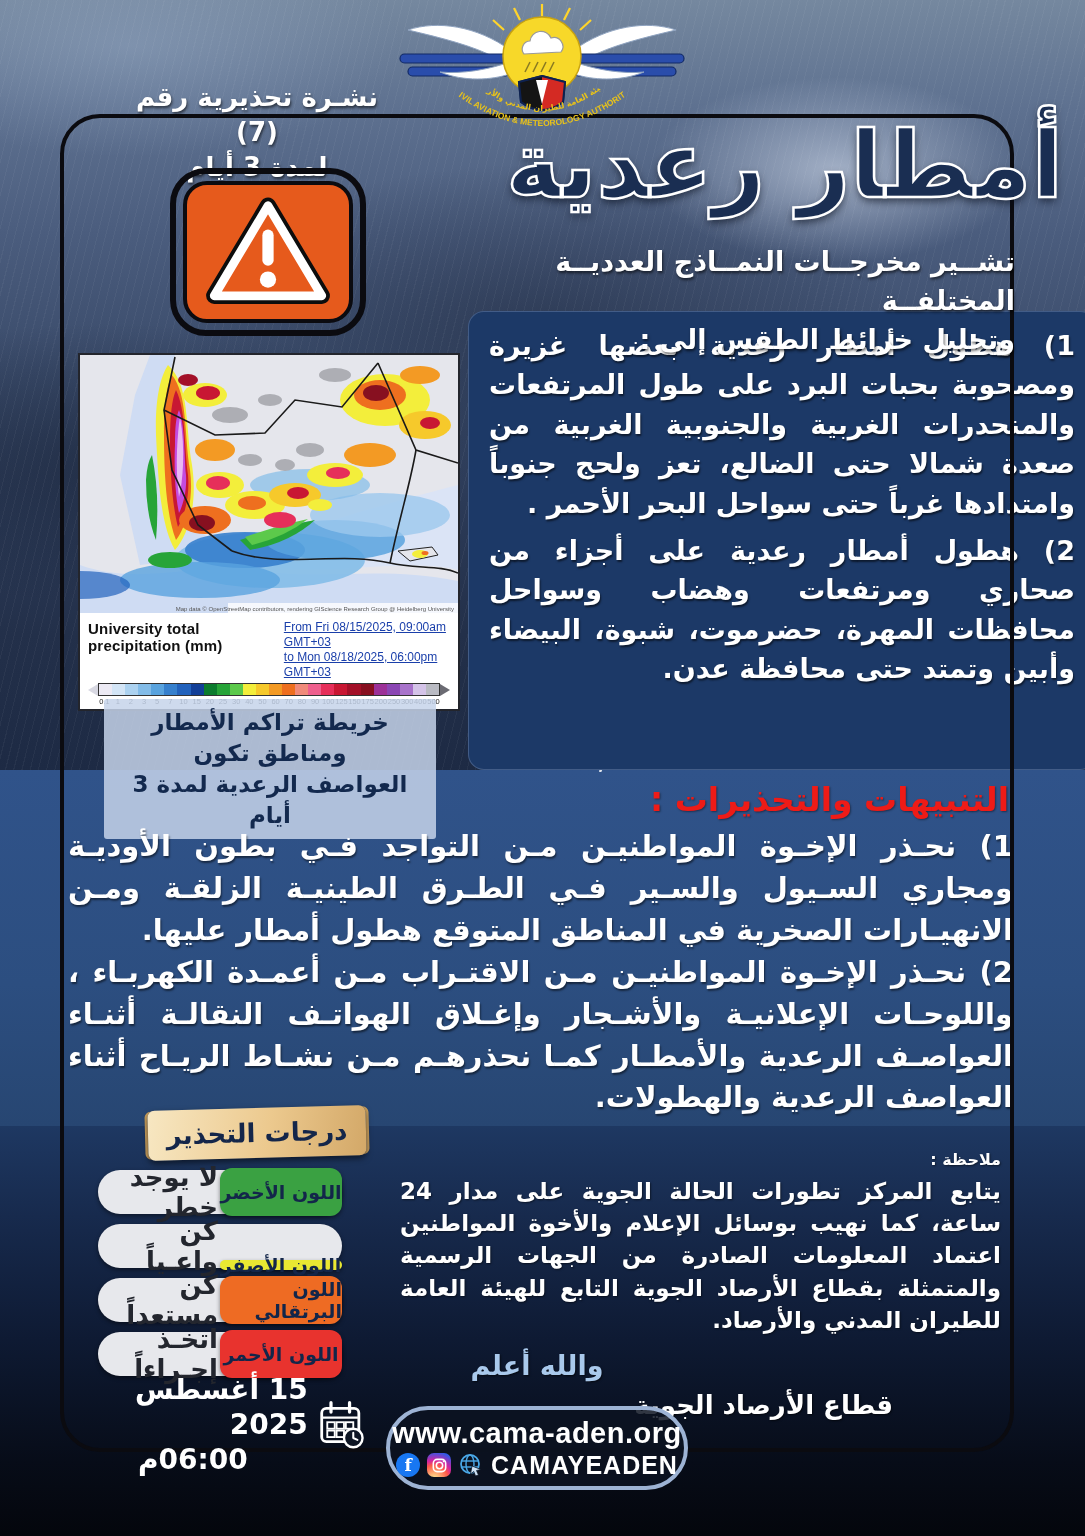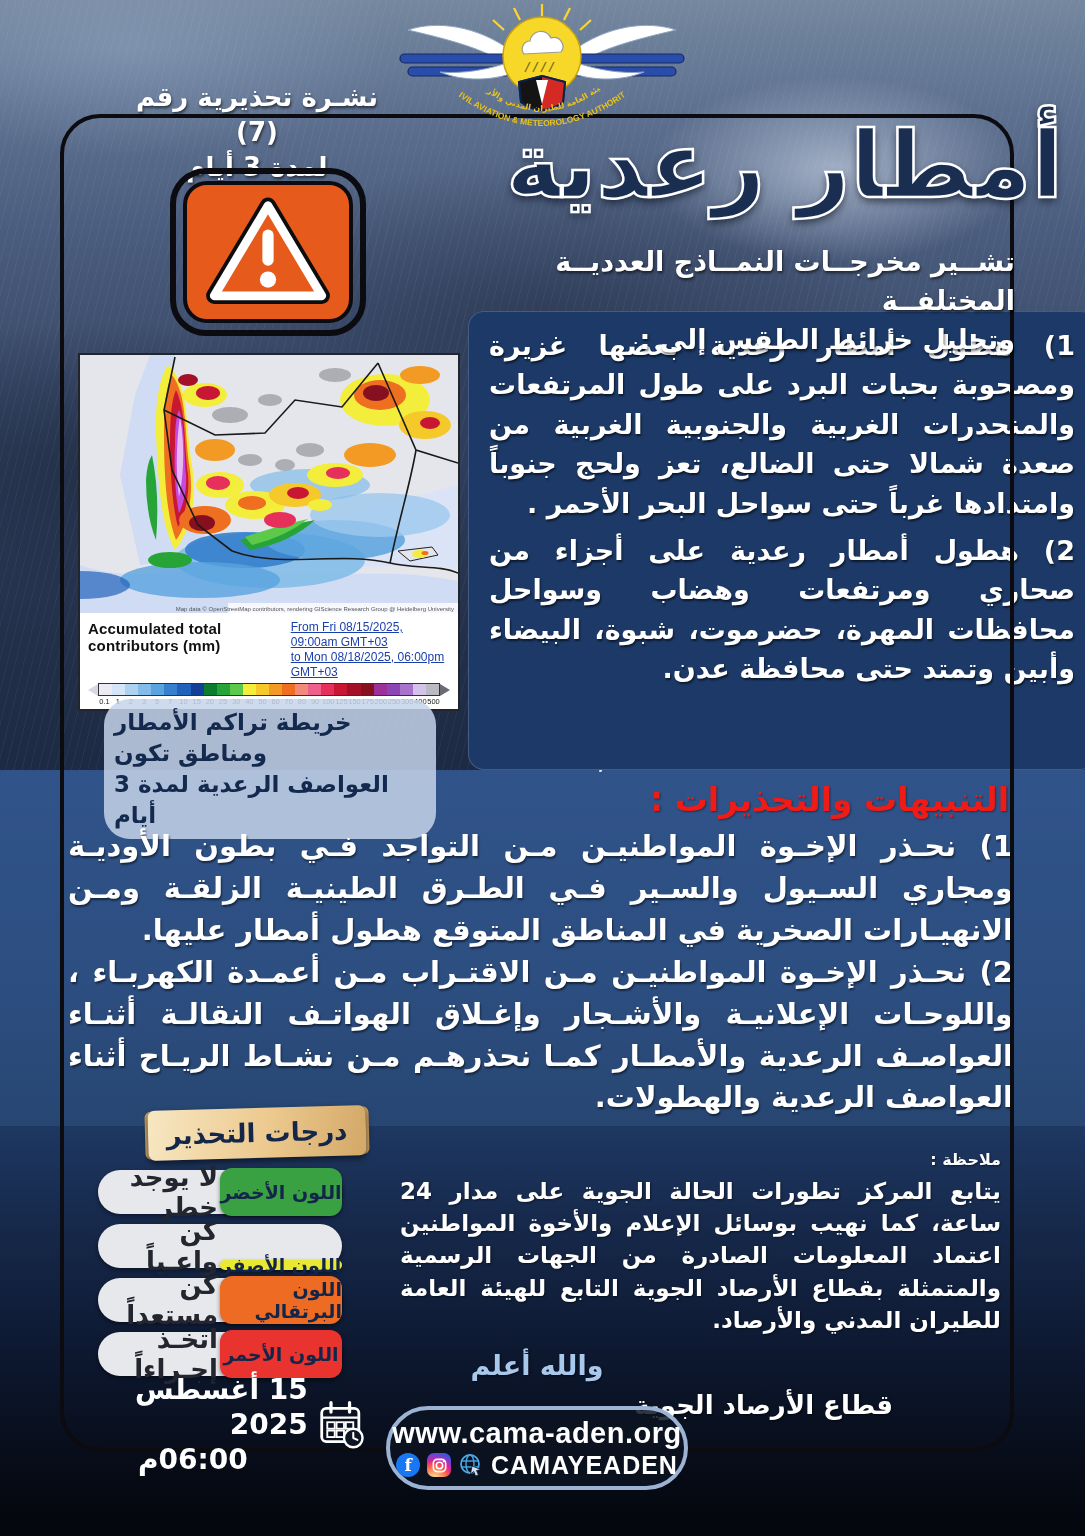--- a/index.html
+++ b/index.html
@@ -86,22 +86,22 @@
   .legend-period{color:#1a3faa;font-size:12px;text-align:left;line-height:1.25;text-decoration:underline;}
   .cb-wrap{display:flex;align-items:center;margin-top:3px;}
   .cb-arrow-l{width:0;height:0;border-top:6px solid transparent;border-bottom:6px solid transparent;border-right:10px solid #d8d8e2;}
   .cb-arrow-r{width:0;height:0;border-top:6px solid transparent;border-bottom:6px solid transparent;border-left:10px solid #6a6a72;}
   .cb-cells{flex:1;display:flex;height:11px;border:1px solid #333;}
   .cb-cell{flex:1;}
   .cb-ticks{display:flex;margin:1px 10px 0 10px;}
   .cb-tick{flex:1;text-align:center;font-size:7.5px;color:#222;}
   .map-caption{
     position:absolute;left:104px;top:699px;width:332px;z-index:4;box-sizing:border-box;
-    background:rgba(198,212,234,.85);border-radius:26px;padding:8px 10px;
-    direction:rtl;text-align:left;color:#13294e;font-weight:bold;font-size:23px;line-height:1.35;
+    background:rgba(198,212,234,.85);border-radius:3px;padding:8px 10px;
+    direction:rtl;text-align:center;color:#13294e;font-weight:bold;font-size:23px;line-height:1.35;
   }
   
   .warn-heading{
     position:absolute;right:76px;top:780px;z-index:4;direction:rtl;
     color:#ee1b17;font-weight:bold;font-size:33px;text-shadow:1px 1px 2px rgba(0,0,0,.4);
   }
   .warn-p1,.warn-p2{
     position:absolute;left:68px;right:72px;z-index:4;direction:rtl;text-align:justify;
     color:#fff;font-weight:bold;font-size:29px;line-height:1.44;
     text-shadow:1px 2px 2px rgba(0,0,0,.5);
@@ -357,21 +357,21 @@
         <path d="M298,8 L336,95 L378,108"></path>
         <path d="M152,196 C200,214 260,196 310,208 C335,214 360,210 378,218"></path>
         <path d="M336,95 C330,130 320,160 310,208"></path>
       </g>
 
       <rect x="148" y="248" width="230" height="10" fill="rgba(255,255,255,.8)"></rect>
       <text x="374" y="255.5" font-size="6" fill="#555" text-anchor="end" font-family="Liberation Sans,sans-serif">Map data © OpenStreetMap contributors, rendering GIScience Research Group @ Heidelberg University</text>
     </svg>
     <div class="legend">
       <div class="legend-top">
-        <div class="legend-title">Accumulated total contributors (mm)</div>
+        <div class="legend-title">University total precipitation (mm)</div>
         <div class="legend-period">
           <div>From Fri 08/15/2025, 09:00am GMT+03</div>
           <div>to Mon 08/18/2025, 06:00pm GMT+03</div>
         </div>
       </div>
       <div class="cb-wrap">
         <div class="cb-arrow-l"></div>
         <div class="cb-cells">
             <div class="cb-cell" style="background: rgb(236, 234, 244);"></div>
             <div class="cb-cell" style="background: rgb(211, 229, 246);"></div>

